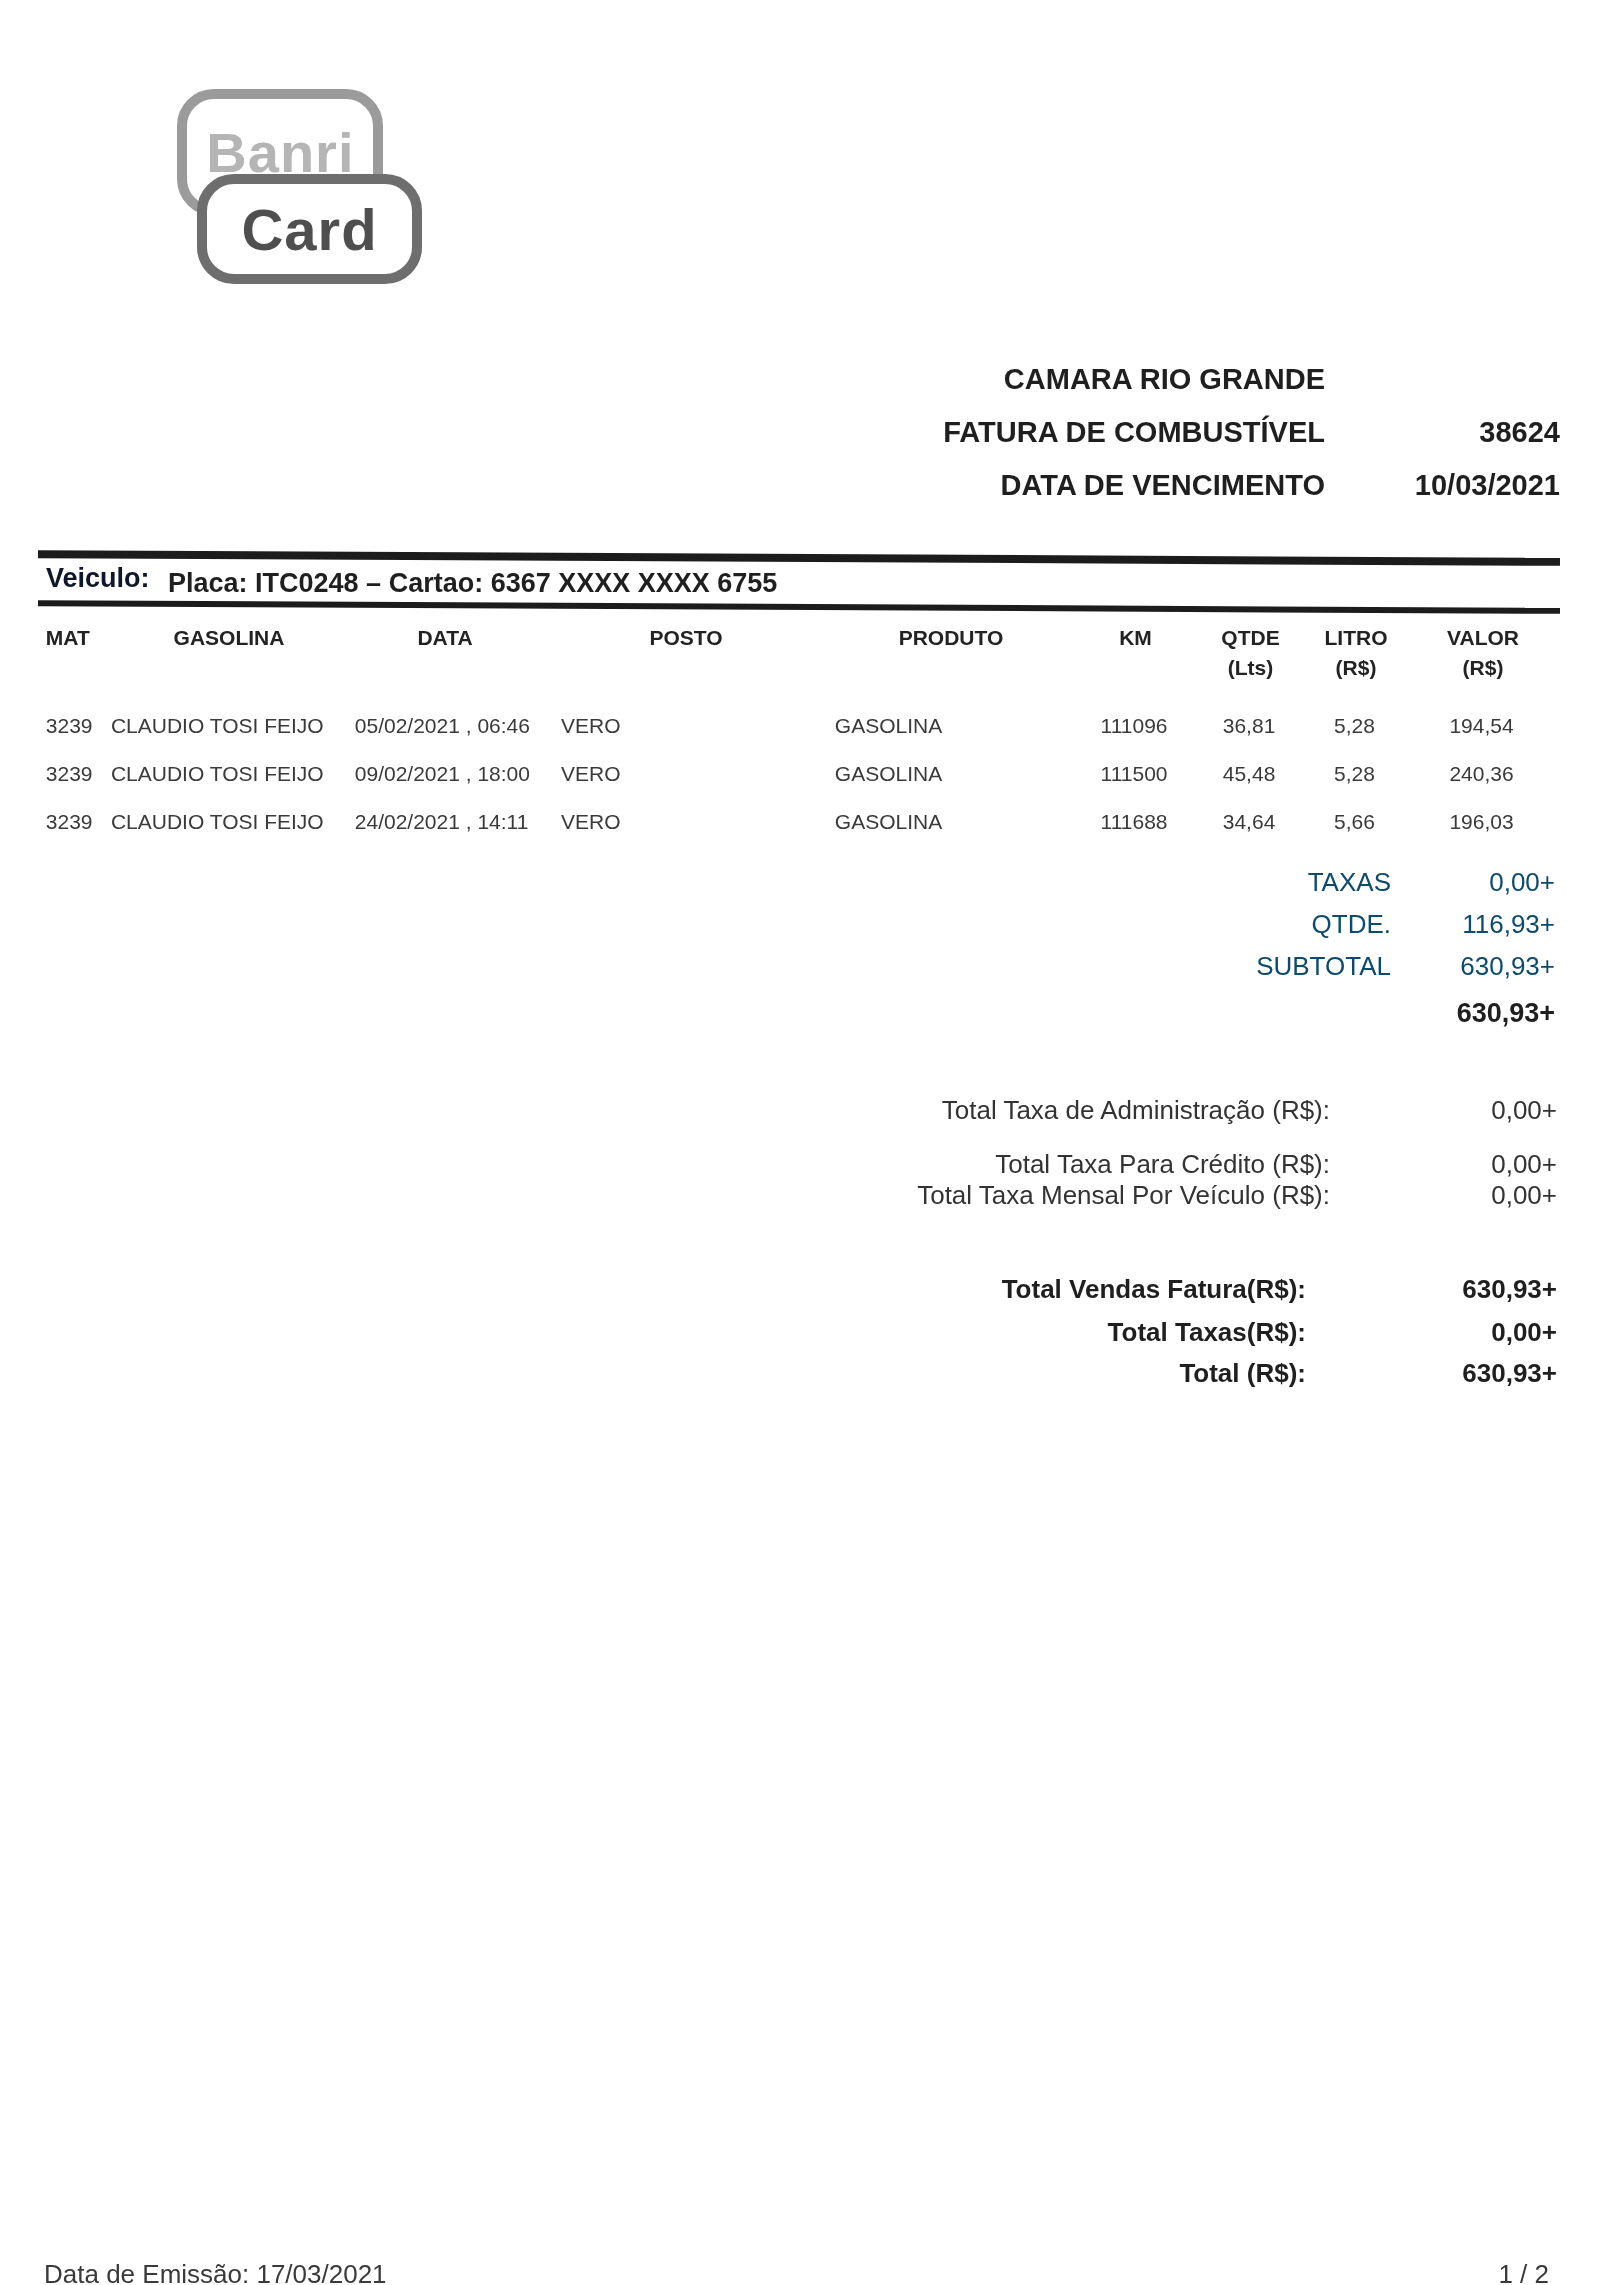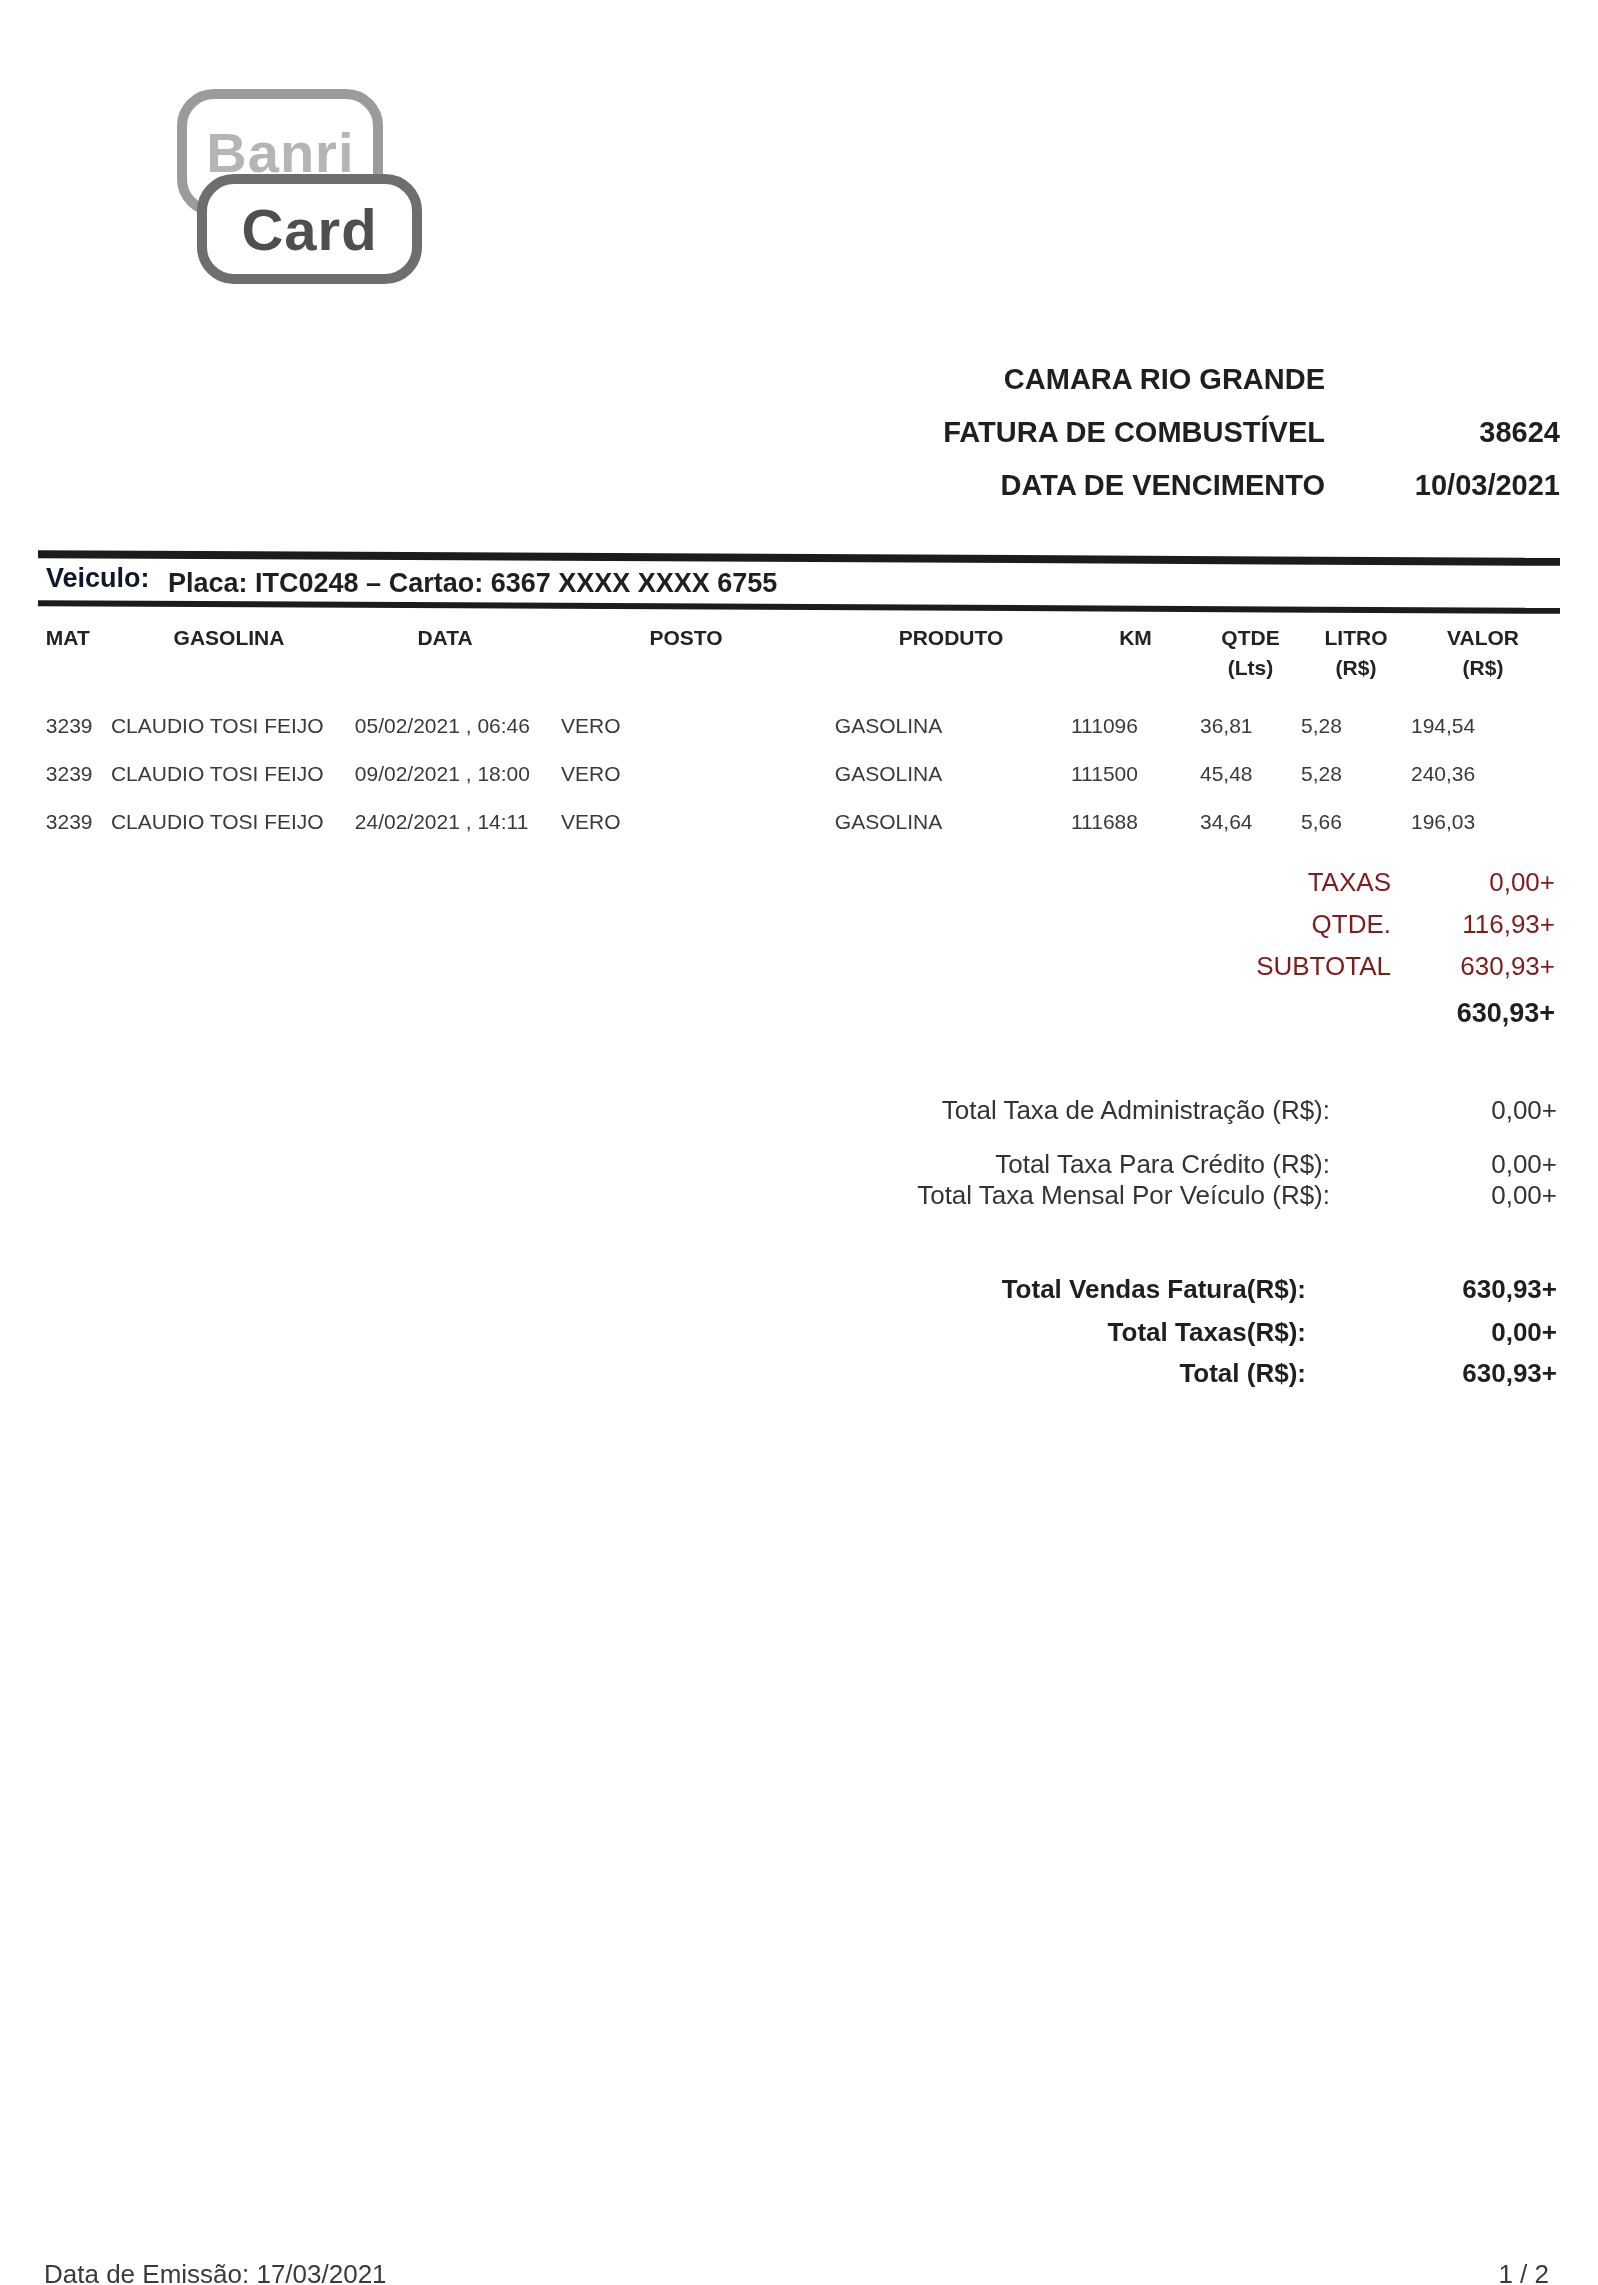--- a/index.html
+++ b/index.html
@@ -60,25 +60,25 @@
   .tbl-head .cell { text-align: center; line-height: 30px; }
   .tbl-head .cell.c0 { text-align: left; padding-left: 3.8px; }
   .tbl-head .sub { font-weight: bold; }
   .tbl-row { font-size: 21px; color: #3a3a3a; }
   .tbl-row .cell { white-space: nowrap; }
   .tbl-row .c0 { padding-left: 3.8px; }
   .tbl-row .c1 { padding-left: 1.9px; }
   .tbl-row .c2 { padding-left: 5.8px; }
   .tbl-row .c3 { padding-left: 20px; }
   .tbl-row .c4 { padding-left: 3.8px; }
-  .tbl-row .c5, .tbl-row .c6, .tbl-row .c7, .tbl-row .c8 { text-align: left; padding-right: 2.9px; }
+  .tbl-row .c5, .tbl-row .c6, .tbl-row .c7, .tbl-row .c8 { text-align: center; padding-right: 2.9px; }
   .row1 { top: 714px; } .row2 { top: 762px; } .row3 { top: 810px; }
 
   
-  .sum-row { position: absolute; left: 0; right: 0; height: 35px; font-size: 26px; color: #7f1d1d; }
+  .sum-row { position: absolute; left: 0; right: 0; height: 35px; font-size: 26px; color: #0c4a6e; }
   .sum-label { position: absolute; right: 208px; white-space: nowrap; }
   .sum-value { position: absolute; right: 44px; white-space: nowrap; }
   .sum1 { top: 867px; } .sum2 { top: 909px; } .sum3 { top: 951px; }
   .sum-total { position: absolute; right: 44px; top: 998px; font-size: 27px; font-weight: bold; color: #1f1f1f; }
 
   .tax-row { position: absolute; left: 0; right: 0; height: 35px; font-size: 26px; color: #333; }
   .tax-label { position: absolute; right: 269px; white-space: nowrap; }
   .tax-value { position: absolute; right: 42px; white-space: nowrap; }
   .tax1 { top: 1095px; } .tax2 { top: 1138px; margin-top: 11px; } .tax3 { top: 1180px; }
 

